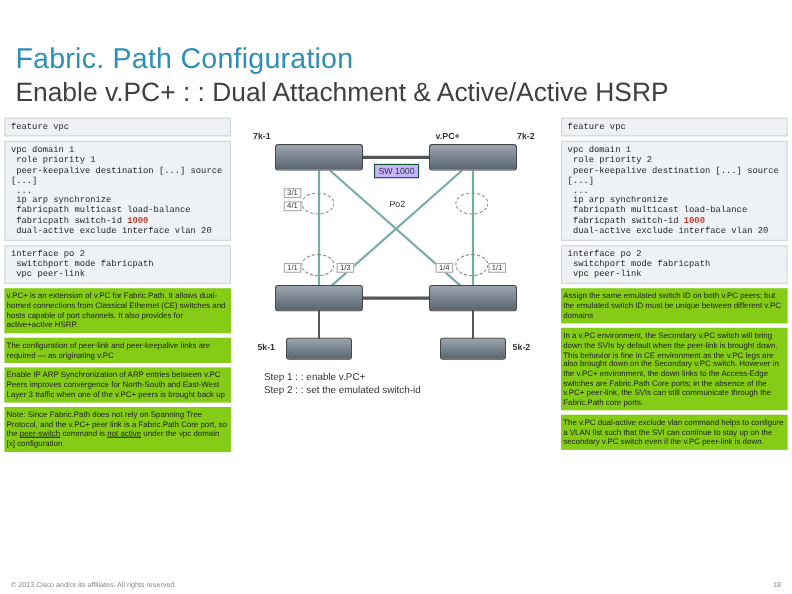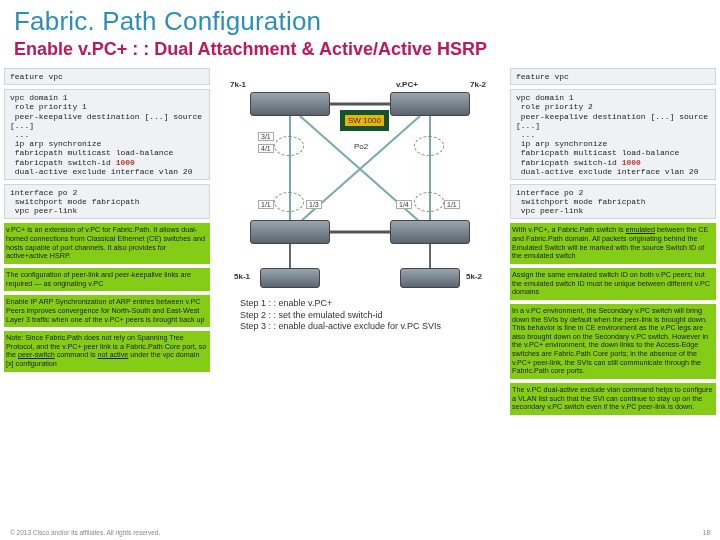--- a/index.html
+++ b/index.html
@@ -6,32 +6,32 @@
   body {
     margin: 0;
     width: 720px;
     height: 540px;
     font-family: Arial, Helvetica, sans-serif;
     background: #fff;
     color: #333;
     position: relative;
     overflow: hidden;
   }
-  .header { padding: 6px 14px 2px 14px; }
+  .header { padding: 6px 14px 2px 14px; margin-top: 32px; }
   .title {
     font-size: 26px;
     font-weight: 300;
     color: #2c8fb8;
     margin: 0;
     letter-spacing: 0.2px;
   }
   .subtitle {
-    font-size: 18px;
-    font-weight: 700;
-    color: #be185d;
+    font-size: 24px;
+    font-weight: 400;
+    color: #404040;
     margin: 2px 0 6px 0;
   }
   .content {
     display: flex;
     gap: 20px;
     padding: 0 4px;
   }
   .col-left, .col-right {
     width: 218px;
     display: flex;
@@ -73,22 +73,22 @@
     margin-top: 4px;
   }
   .devlbl {
     position: absolute;
     font-size: 8px;
     color: #333;
     font-weight: bold;
   }
   .swlbl {
     position: absolute;
-    background: #eab308;
-    border: 5px solid #14532d;
+    background: #c4b5fd;
+    border: 1px solid #14532d;
     font-size: 8px;
     padding: 1px 3px;
   }
   .portlbl {
     position: absolute;
     font-size: 7px;
     background: #fff;
     border: 1px solid #aaa;
     padding: 0 2px;
   }
@@ -195,38 +195,36 @@
       <div class="switch" style="left:20px; top:148px;"></div>
       <div class="switch" style="left:160px; top:148px;"></div>
       <div class="smallsw" style="left:30px; top:196px;"></div>
       <div class="smallsw" style="left:170px; top:196px;"></div>
       <div class="devlbl" style="left:4px; top:200px;">5k-1</div>
       <div class="devlbl" style="left:236px; top:200px;">5k-2</div>
     </div>
     <div class="steps">
       <div>Step 1 : : enable v.PC+</div>
       <div>Step 2 : : set the emulated switch-id</div>
-      <div>Step 3 : : enable dual-active exclude for v.PC SVIs</div>
     </div>
   </div>
 
   <div class="col-right">
     <div class="config-box">feature vpc</div>
     <div class="config-box"><span>vpc domain 1</span>
 <span> role priority 2</span>
 <span> peer-keepalive destination [...] source [...]</span>
 <span> ...</span>
 <span> ip arp synchronize</span>
 <span> fabricpath multicast load-balance</span>
 <span> fabricpath switch-id </span><span class="hl">1000</span>
 <span> dual-active exclude interface vlan 20</span></div>
     <div class="config-box"><span>interface po 2</span>
 <span> switchport mode fabricpath</span>
 <span> vpc peer-link</span></div>
-    <div class="note-box nb"><span>With v.PC+, a Fabric.Path switch is </span><span class="ul">emulated</span><span> between the CE and Fabric.Path domain. All packets originating behind the Emulated Switch will be marked with the source Switch ID of the emulated switch</span></div>
     <div class="note-box nb">Assign the same emulated switch ID on both v.PC peers; but the emulated switch ID must be unique between different v.PC domains</div>
     <div class="note-box nb">In a v.PC environment, the Secondary v.PC switch will bring down the SVIs by default when the peer-link is brought down. This behavior is fine in CE environment as the v.PC legs are also brought down on the Secondary v.PC switch. However in the v.PC+ environment, the down links to the Access-Edge switches are Fabric.Path Core ports; in the absence of the v.PC+ peer-link, the SVIs can still communicate through the Fabric.Path core ports.</div>
     <div class="note-box nb">The v.PC dual-active exclude vlan command helps to configure a VLAN list such that the SVI can continue to stay up on the secondary v.PC switch even if the v.PC peer-link is down.</div>
   </div>
 
 </div>
 
 <div class="footer">
   <span>© 2013 Cisco and/or its affiliates. All rights reserved.</span>
   <span>18</span>

